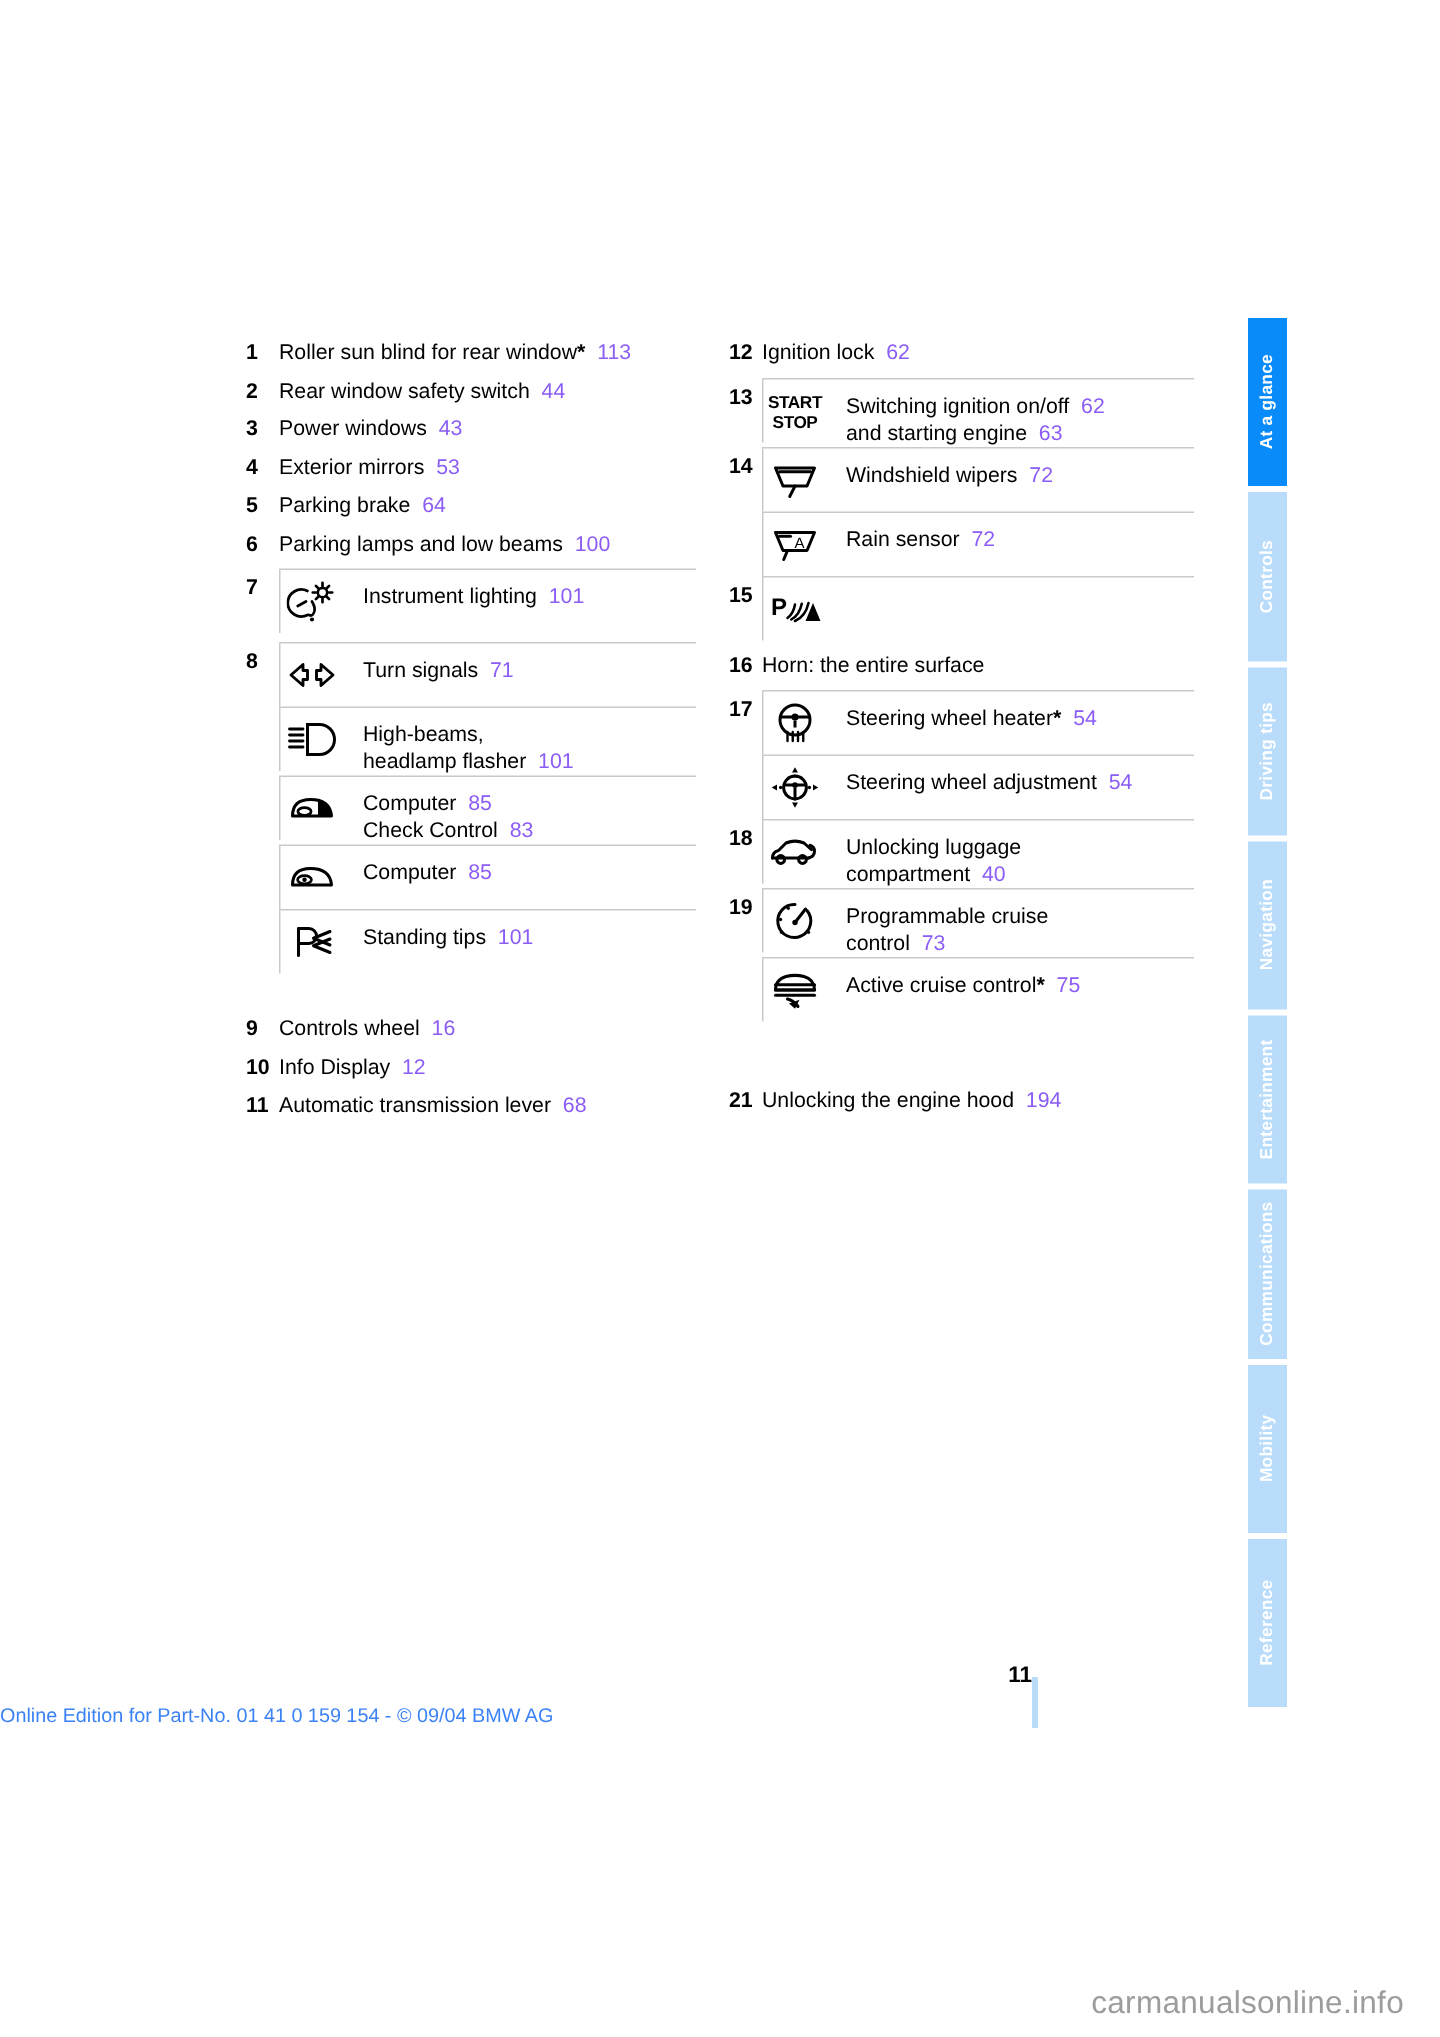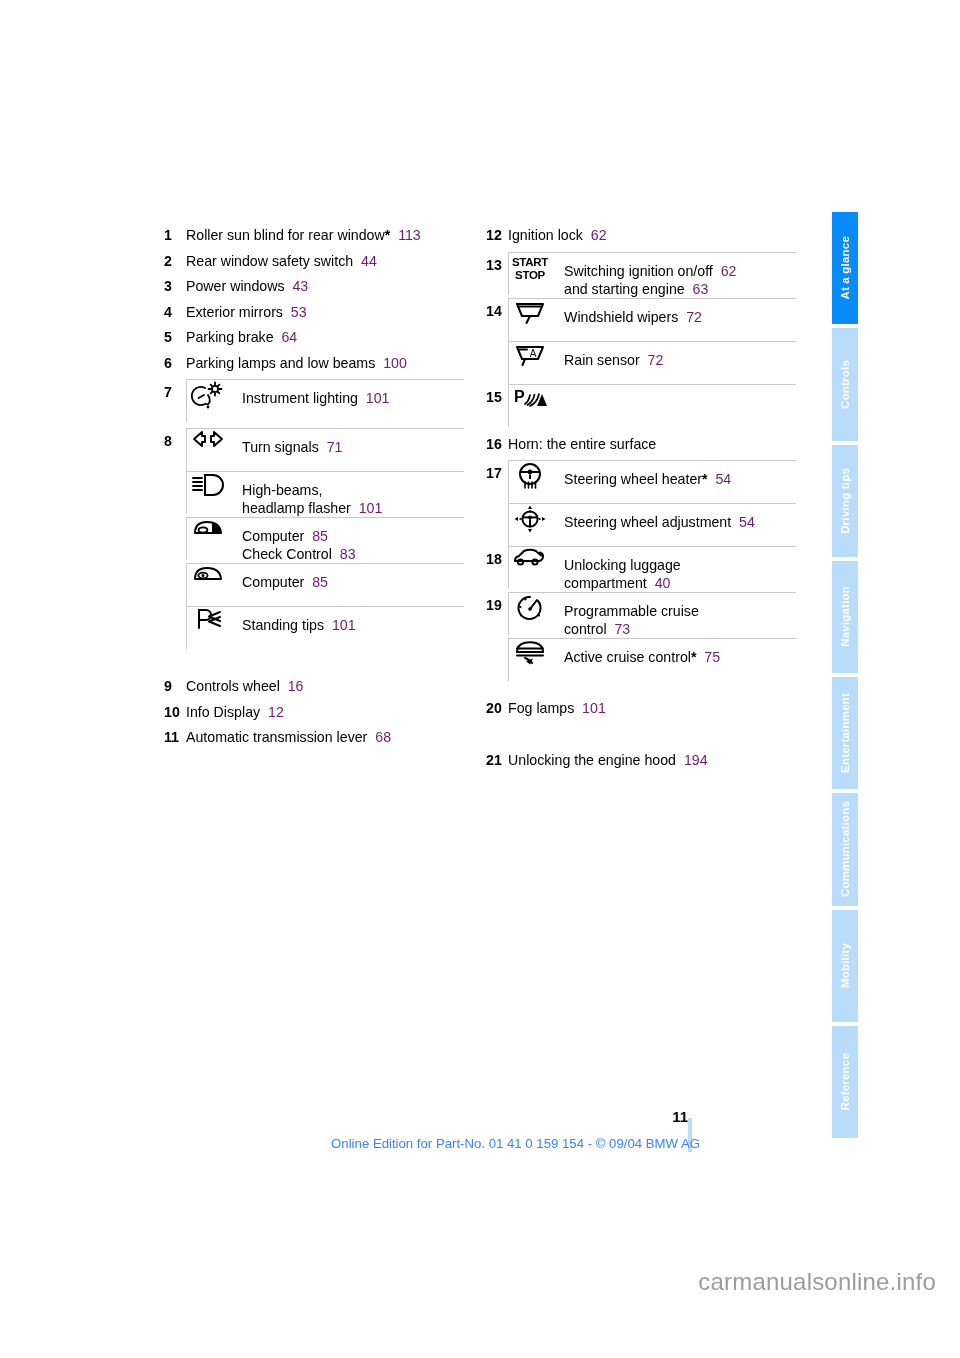--- a/index.html
+++ b/index.html
@@ -76,39 +76,40 @@
     font-weight: bold;
     width: 22px;
     flex: 0 0 22px;
     font-size: 14.2px;
     line-height: 18px;
   }
   .txt {
     flex: 1 1 auto;
     line-height: 18px;
   }
-  .pg { color: #701a75; }
+  .pg { color: #8b5cf6; }
   .star { font-weight: bold; }
 
   
   .icon-group { display: flex; align-items: flex-start; }
   .icon-group .num { padding-top: 4px; }
   .icon-stack { flex: 1 1 auto; }
   .icon-row {
     display: flex;
     align-items: flex-start;
     border-top: 1.5px solid #c9c9c9;
   }
   .icon-row:first-child { border-top: 1.5px solid #c9c9c9; }
   .icon-cell {
     width: 42px;
     flex: 0 0 42px;
     height: 42px;
     border-left: 1.5px solid #c9c9c9;
     display: flex;
+    align-items: center;
     justify-content: center;
     box-sizing: border-box;
   }
   .icon-cell svg { display: block; }
   .icon-text {
     flex: 1 1 auto;
     padding-left: 14px;
     padding-top: 9px;
     line-height: 18px;
   }
@@ -120,39 +121,39 @@
     width: 688px;
     text-align: right;
     font-size: 15px;
     font-weight: bold;
     color: #000000;
   }
   #footer-note {
     position: absolute;
     left: 0; top: 1136px;
     width: 700px;
-    text-align: right;
+    text-align: left;
     font-size: 13.2px;
     color: #3b82f6;
   }
   #footer-mark {
     position: absolute;
     left: 688px;
     top: 1118px;
     width: 4px;
     height: 34px;
     background: #b9dcfb;
   }
 
   
   #watermark {
     position: absolute;
     right: 24px;
-    top: 1268px;
-    font-size: 24px;
+    top: 1324px;
+    font-size: 21px;
     color: #9c9c9c;
     letter-spacing: 0.2px;
   }
 </style>
 </head>
 <body>
 
 <div id="page">
 
   <div id="tab-rail">
@@ -501,24 +502,20 @@
       <path d="M20 19.5 L13 22 L17 25.5 Z" fill="#000"></path>
     </svg>
             </div>
             <div class="icon-text">
               <div><span>Active cruise control</span><span class="star">*</span><span class="pg">&nbsp;&nbsp;75</span></div>
             </div>
           </div>
         </div>
       </div>
       <div style="height: 18px;"></div>
-      <div class="row plain">
-        <div class="num">20</div>
-        <div class="txt"><span>Fog lamps</span><span class="pg">&nbsp;&nbsp;101</span></div>
-      </div>
       <div style="height: 26px;"></div>
       <div class="row plain">
         <div class="num">21</div>
         <div class="txt"><span>Unlocking the engine hood</span><span class="pg">&nbsp;&nbsp;194</span></div>
       </div>
     </div>
 
   <div id="page-number">11</div>
   <div id="footer-mark"></div>
   <div id="footer-note">Online Edition for Part-No. 01 41 0 159 154 - © 09/04 BMW AG</div>

